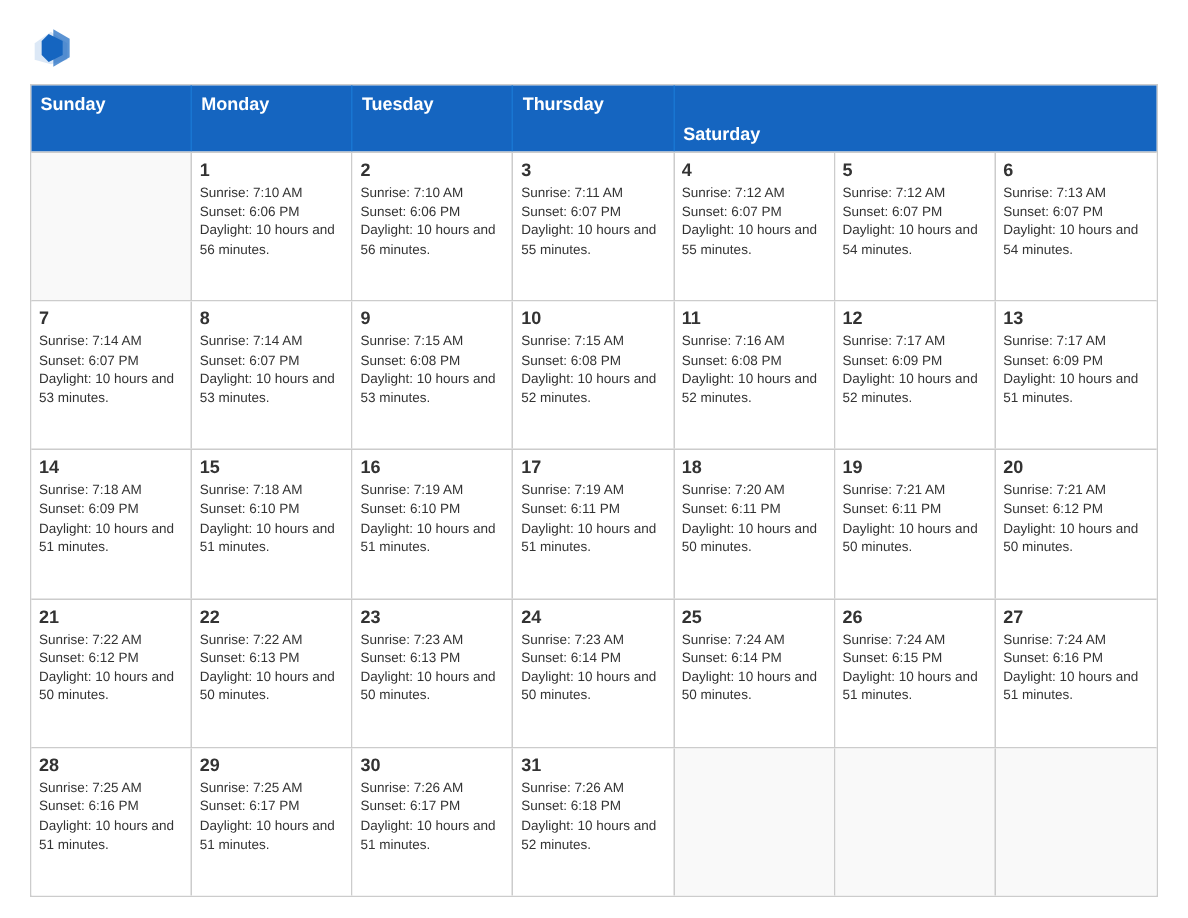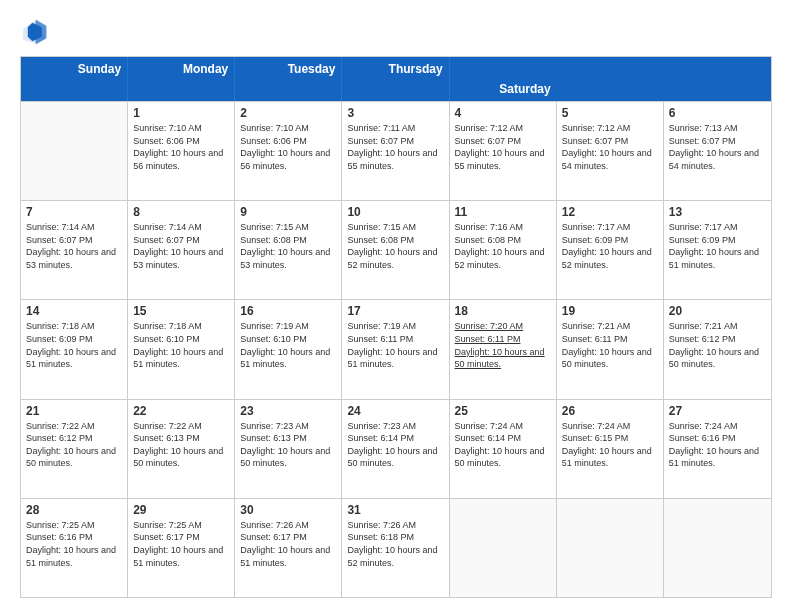--- a/index.html
+++ b/index.html
@@ -61,21 +61,21 @@
     .cal-header {
       display: grid;
       grid-template-columns: repeat(7, 1fr);
       background: #1565C0;
     }
     .cal-header-cell {
       color: #fff;
       font-size: 12px;
       font-weight: bold;
       padding: 5px 6px;
-      text-align: right;
+      text-align: left;
       border-right: 1px solid #1976D2;
     }
     .cal-header-cell:last-child { border-right: none; margin-top: 20px; }
     .cal-body {
       display: flex;
       flex-direction: column;
       flex: 1;
     }
     .cal-row {
       display: grid;
@@ -240,21 +240,21 @@
 Daylight: 10 hours and 51 minutes.</div>
           </div>
           <div class="cal-cell">
             <div class="day-num">17</div>
             <div class="cell-info" style="white-space: pre-line;">Sunrise: 7:19 AM
 Sunset: 6:11 PM
 Daylight: 10 hours and 51 minutes.</div>
           </div>
           <div class="cal-cell">
             <div class="day-num">18</div>
-            <div class="cell-info" style="white-space: pre-line; text-decoration: underline;">Sunrise: 7:20 AM
+            <div class="cell-info" style="white-space: pre-line;">Sunrise: 7:20 AM
 Sunset: 6:11 PM
 Daylight: 10 hours and 50 minutes.</div>
           </div>
           <div class="cal-cell">
             <div class="day-num">19</div>
             <div class="cell-info" style="white-space: pre-line;">Sunrise: 7:21 AM
 Sunset: 6:11 PM
 Daylight: 10 hours and 50 minutes.</div>
           </div>
           <div class="cal-cell">

